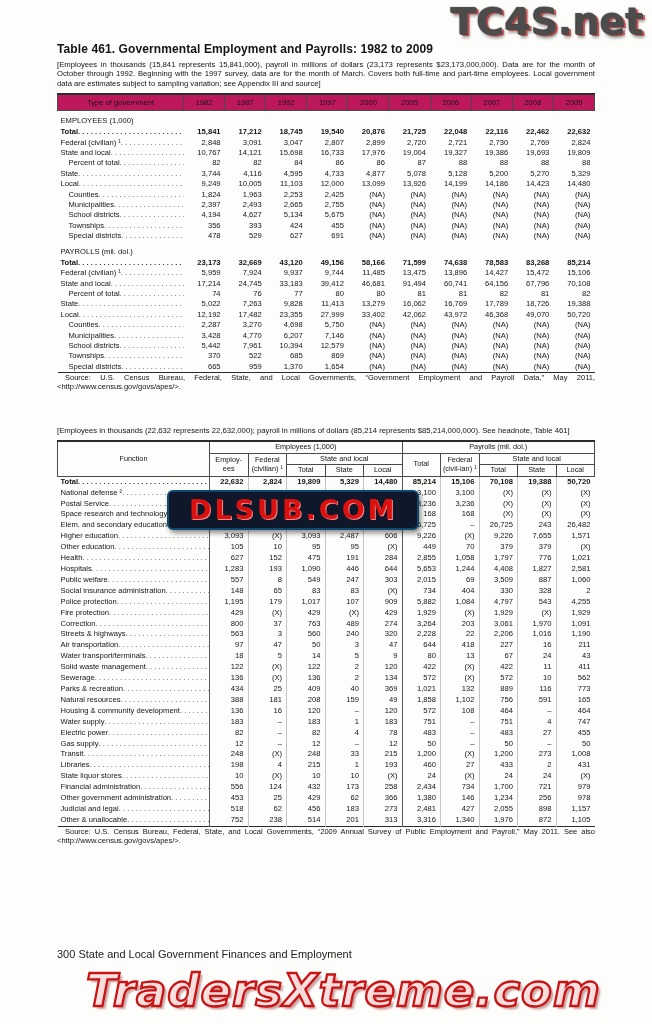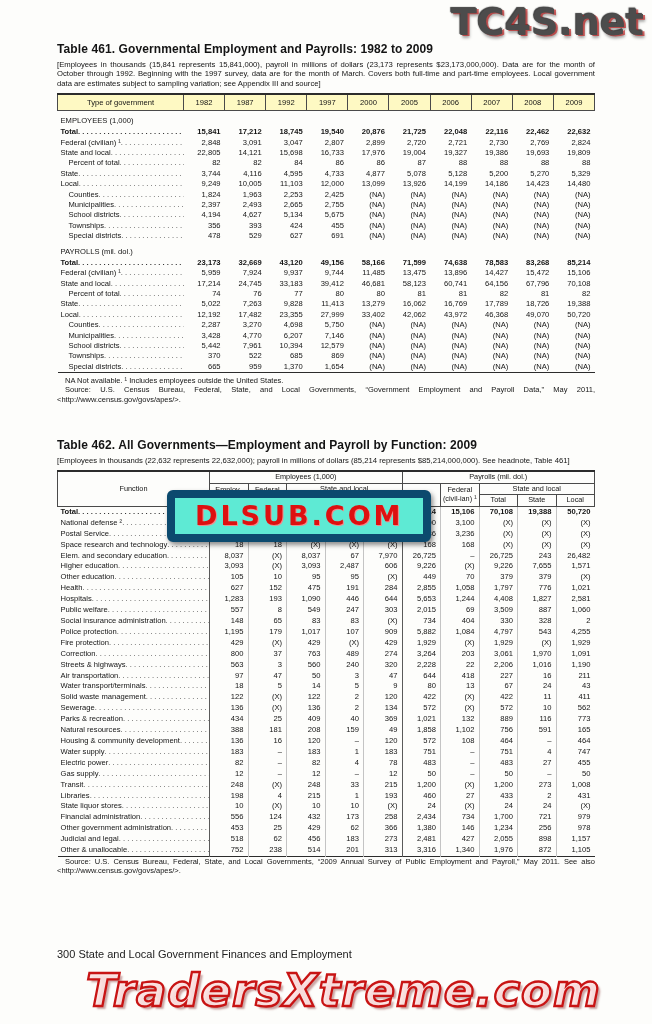--- a/index.html
+++ b/index.html
@@ -18,21 +18,21 @@
   .tbl-title { font-size: 12px; font-weight: bold; letter-spacing: .1px; margin-bottom: 4px; }
   .headnote  { font-size: 7.7px; line-height: 9.4px; margin-bottom: 5px; text-align: justify; }
 
   table { width: 100%; border-collapse: collapse; table-layout: fixed; }
 
   
   .t461 { font-size: 7.6px; border-top: 2px solid #2c2c2c; border-bottom: 1.5px solid #2c2c2c; }
   .t461 thead th {
     border: 1px solid #4a4a4a; border-top: none;
     font-weight: normal; font-size: 7.6px; padding: 3px 1px; text-align: center;
-    background: #fef9c3;
+    background: #be185d;
   }
   .t461 td { height: 10.4px; line-height: 10.4px; white-space: nowrap; overflow: hidden; }
 
   
   .t462 { font-size: 7.6px; border-top: 2px solid #2c2c2c; border-bottom: 1.5px solid #2c2c2c; }
   .t462 thead th {
     border: 1px solid #4a4a4a; border-top: none;
     font-weight: normal; font-size: 7.3px; line-height: 8.6px;
     padding: 1px 1px; text-align: center; vertical-align: middle;
     background: #fdfdfb;
@@ -72,22 +72,22 @@
   
   .wm-top {
     position: absolute; top: 0px; right: 8px;
     font-family: "DejaVu Sans", sans-serif;
     font-size: 38px; font-weight: bold; letter-spacing: 0px;
     color: #4c4c4c;
     text-shadow: 2px 1px 0 rgba(190,25,25,.65), -1px -1px 1px rgba(40,40,40,.9), 2px 3px 3px rgba(0,0,0,.35);
   }
   .wm-mid {
     position: absolute; left: 167px; top: 490px;
-    background: #5eead4;
-    border: 8px solid #0c4a6e; border-radius: 6px;
+    background: #0f172a;
+    border: 2px solid #0c4a6e; border-radius: 6px;
     padding: 2px 20px 3px 20px;
     font-family: "DejaVu Sans", sans-serif;
     font-size: 27px; font-weight: bold; letter-spacing: 3px;
     color: #dd1010; text-shadow: 1px 1px 0 #f38a8a;
     box-shadow: 2px 3px 5px rgba(0,0,0,.45);
     white-space: nowrap;
   }
   .wm-bottom {
     position: absolute; left: 86px; top: 964px;
     font-family: "DejaVu Sans", sans-serif;
@@ -177,21 +177,21 @@
             <td class="num">2,769</td>
             <td class="num">2,824</td>
           </tr>
           <tr>
             <td class="stub">
               <div class="lbl i0">
                 <span class="txt">State and local</span>
                 <span class="dots"></span>
               </div>
             </td>
-            <td class="num">22,805</td>
+            <td class="num">10,767</td>
             <td class="num">14,121</td>
             <td class="num">15,698</td>
             <td class="num">16,733</td>
             <td class="num">17,976</td>
             <td class="num">19,004</td>
             <td class="num">19,327</td>
             <td class="num">19,386</td>
             <td class="num">19,693</td>
             <td class="num">19,809</td>
           </tr>
@@ -383,21 +383,21 @@
               <div class="lbl i0">
                 <span class="txt">State and local</span>
                 <span class="dots"></span>
               </div>
             </td>
             <td class="num">17,214</td>
             <td class="num">24,745</td>
             <td class="num">33,183</td>
             <td class="num">39,412</td>
             <td class="num">46,681</td>
-            <td class="num">58,123</td>
+            <td class="num">91,494</td>
             <td class="num">60,741</td>
             <td class="num">64,156</td>
             <td class="num">67,796</td>
             <td class="num">70,108</td>
           </tr>
           <tr>
             <td class="stub">
               <div class="lbl i1">
                 <span class="txt">Percent of total</span>
                 <span class="dots"></span>
@@ -536,26 +536,24 @@
             <td class="num">(NA)</td>
             <td class="num">(NA)</td>
             <td class="num">(NA)</td>
             <td class="num">(NA)</td>
             <td class="num">(NA)</td>
             <td class="num">(NA)</td>
           </tr>
         </tbody>
     </table>
 
-    <div class="fnote">NA Not available.  ¹ Includes employees outside the United States.</div>
     <div class="srcnote">Source: U.S. Census Bureau, Federal, State, and Local Governments, “Government Employment and Payroll Data,” May 2011, &lt;http://www.census.gov/govs/apes/&gt;.</div>
 
     <div class="gap"></div>
 
-    <div class="tbl-title">Table 462. All Governments—Employment and Payroll by Function: 2009</div>
     <div class="headnote">[Employees in thousands (22,632 represents 22,632,000); payroll in millions of dollars (85,214 represents $85,214,000,000). See headnote, Table 461]</div>
 
     <table class="t462">
       <colgroup>
         <col style="width:152px">
         <col>
           <col>
           <col>
           <col>
           <col>

